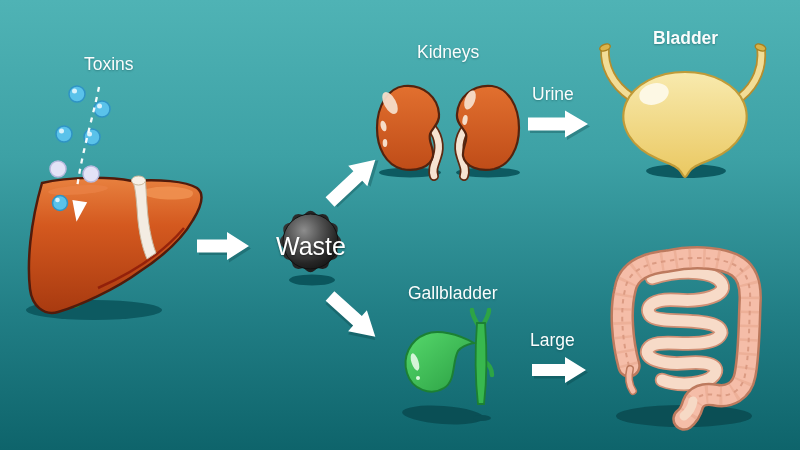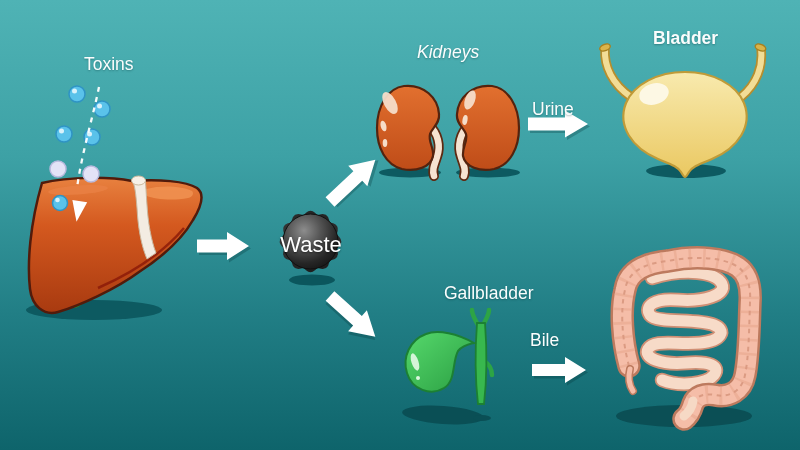--- a/index.html
+++ b/index.html
@@ -6,21 +6,21 @@
   .stage {
     position:relative; width:800px; height:450px; overflow:hidden;
     font-family:"Liberation Sans", sans-serif;
   }
   .stage svg { position:absolute; left:0; top:0; }
   .lbl {
     position:absolute; color:#fafdfd; font-size:17.5px; line-height:1.15;
     white-space:nowrap; text-shadow:0 1px 2px rgba(0,45,50,.35);
   }
   .lbl-waste {
-    font-size:22px; color:#ffffff; transform:translateX(-50%);
+    font-size:25px; color:#ffffff; transform:translateX(-50%);
     text-shadow:0 1px 2px rgba(0,0,0,.45);
   }
 </style>
 </head>
 <body>
 
 <div class="stage">
 
 <svg width="800" height="450" viewBox="0 0 800 450">
   <defs>
@@ -220,20 +220,20 @@
              C 697,255 725,258 738,267 C 748,274 751,288 750,303
              C 749,330 749,355 745,375 C 742,391 729,398 715,395
              C 704,393 696,396 693,404 C 691,411 688,416 684,419" fill="none" stroke="#d8977e" stroke-width="2" stroke-dasharray="4.5 4.5" opacity="0.9"></path>
     <path d="M 693,401 C 692,407 689,412 684,416" fill="none" stroke="#f6d9c5" stroke-width="9" stroke-linecap="round"></path>
     <path d="M 630,369 C 628,377 629,385 633,391" fill="none" stroke="#bd7a5e" stroke-width="8" stroke-linecap="round"></path>
     <path d="M 630,369 C 628,377 629,385 633,391" fill="none" stroke="#f5bda8" stroke-width="5" stroke-linecap="round"></path>
   </g>
 </svg>
 
   <div class="lbl" style="left:84px; top:54px;">Toxins</div>
-  <div class="lbl" style="left:417px; top:42px;font-style:italic;">Kidneys</div>
+  <div class="lbl" style="left:417px; top:42px;">Kidneys</div>
   <div class="lbl" style="left:653px; top:28px;font-weight:bold;">Bladder</div>
-  <div class="lbl" style="left:532px; top:99px;">Urine</div>
+  <div class="lbl" style="left:532px; top:84px;">Urine</div>
   <div class="lbl lbl-waste" style="left:311px; top:232px;">Waste</div>
-  <div class="lbl" style="left:408px; top:283px;margin-left:36px;">Gallbladder</div>
-  <div class="lbl" style="left:530px; top:330px;">Bile</div>
+  <div class="lbl" style="left:408px; top:283px;">Gallbladder</div>
+  <div class="lbl" style="left:530px; top:330px;">Large</div>
 
 </div>
 
 </body></html>

